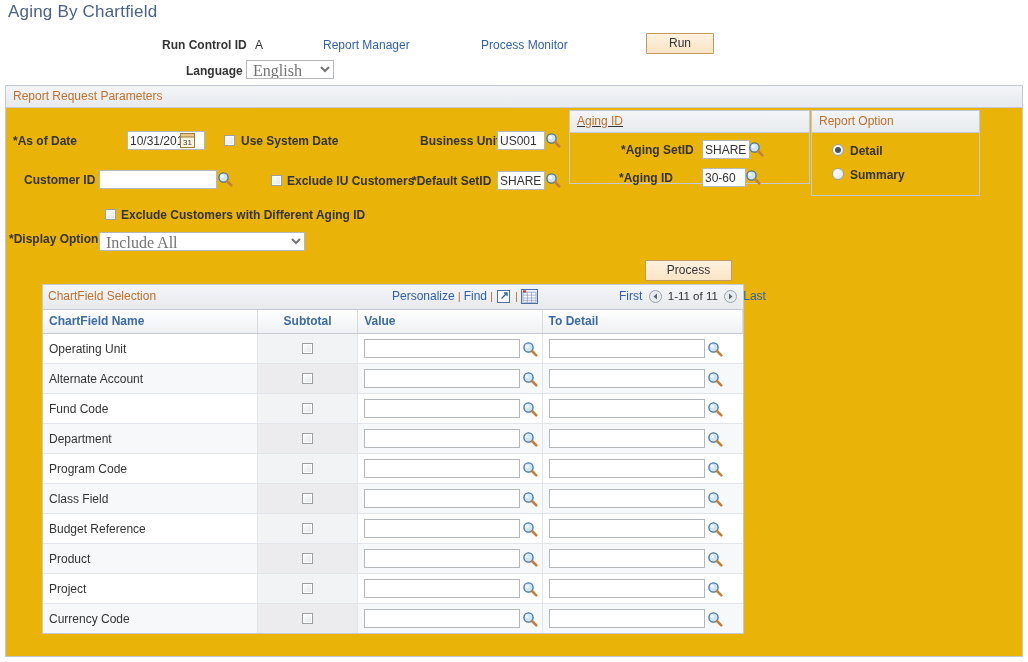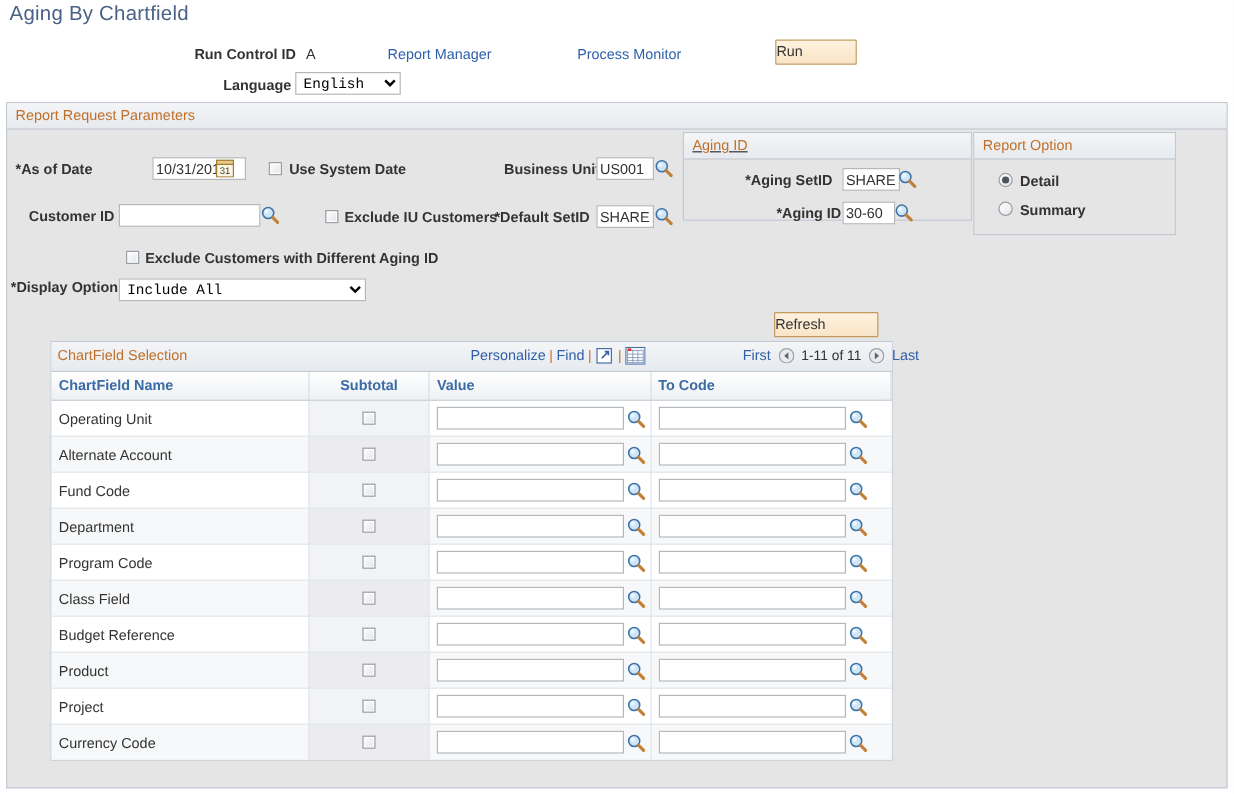--- a/index.html
+++ b/index.html
@@ -47,47 +47,47 @@
   }
 
   .ps-btn {
     background: linear-gradient(to bottom, #fdf2e0 0%, #fae4c6 100%);
     border: 1px solid #c49a5e;
     color: #333333;
     font-size: 12px;
     font-family: "Liberation Sans", sans-serif;
     padding: 2px 0 3px 0;
     cursor: pointer;
-    text-align: left;
+    text-align: center;
     border-radius: 1px;
   }
 
   .ps-select {
-    font-family: Liberation Mono, monospace;
-    font-size: 12px;
-    color: #000000;
+    font-family: Liberation Serif, serif;
+    font-size: 16px;
+    color: #737373;
     border: 1px solid #b5b8bb;
     background: #ffffff;
     height: 19px;
     padding: 0 2px;
   }
 
   .ps-input {
     font-family: "Liberation Sans", sans-serif;
     font-size: 12px;
     color: #333333;
     border: 1px solid #b5b8bb;
     background: #ffffff;
     height: 15px;
     padding: 1px 2px;
     box-sizing: content-box;
   }
 
   
-  .group-box { position: absolute; border: 1px solid #c3cad4; background: #e5e5e5; box-sizing: border-box; }
+  .group-box { position: absolute; border: 1px solid #c3cad4; background: #eab308; box-sizing: border-box; }
   .group-hdr {
     background: linear-gradient(to bottom, #f3f5f7 0%, #e7eaee 100%);
     border-bottom: 1px solid #c3cad4;
     color: #c0702a;
     font-size: 12px;
     padding: 3px 6px 4px 7px;
     box-sizing: border-box;
     white-space: nowrap;
   }
 
@@ -274,39 +274,39 @@
 <div style="position:absolute; left:621px; top:143px;" class="lbl-bold">*Aging SetID</div>
 <input class="ps-input" style="position: absolute; left: 702px; top: 140px; width: 42px;" value="SHARE">
 <span class="mag" style="position:absolute; left:748px; top:141px;">
   <svg width="16" height="16" viewBox="0 0 16 16">
     <circle cx="6.5" cy="6.5" r="4.6" fill="#cfe6f7" stroke="#3f73a8" stroke-width="1.3"></circle>
     <circle cx="5.2" cy="5.2" r="1.8" fill="#f2f9ff" opacity=".9"></circle>
     <line x1="10" y1="10" x2="14.3" y2="14.3" stroke="#c1803a" stroke-width="2.6" stroke-linecap="round"></line>
   </svg>
 </span>
 
-<div style="position:absolute; left:619px; top:171px;margin-left:28px;" class="lbl-bold">*Aging ID</div>
+<div style="position:absolute; left:619px; top:171px;" class="lbl-bold">*Aging ID</div>
 <input class="ps-input" style="position: absolute; left: 702px; top: 168px; width: 38px;" value="30-60">
 <span class="mag" style="position:absolute; left:745px; top:169px;">
   <svg width="16" height="16" viewBox="0 0 16 16">
     <circle cx="6.5" cy="6.5" r="4.6" fill="#cfe6f7" stroke="#3f73a8" stroke-width="1.3"></circle>
     <circle cx="5.2" cy="5.2" r="1.8" fill="#f2f9ff" opacity=".9"></circle>
     <line x1="10" y1="10" x2="14.3" y2="14.3" stroke="#c1803a" stroke-width="2.6" stroke-linecap="round"></line>
   </svg>
 </span>
 
 <div class="group-box" style="left:811px; top:110px; width:169px; height:86px;">
   <div class="group-hdr">Report Option</div>
 </div>
 <span class="ps-radio on" style="position:absolute; left:832px; top:144px;"></span>
 <div style="position:absolute; left:850px; top:144px;" class="lbl-bold">Detail</div>
 <span class="ps-radio" style="position:absolute; left:832px; top:168px;"></span>
 <div style="position:absolute; left:850px; top:168px;" class="lbl-bold">Summary</div>
 
-<button class="ps-btn" style="position:absolute; left:645px; top:260px; width:87px; height:21px;">Refresh</button>
+<button class="ps-btn" style="position:absolute; left:645px; top:260px; width:87px; height:21px;">Process</button>
 
 <div id="cf-grid">
 
   <div id="cf-grid-hdr">
     <div class="gtitle">ChartField Selection</div>
 
     <div class="gnav" style="left:349px;">
       <a class="link">Personalize</a><span class="pipe">|</span><a class="link">Find</a><span class="pipe">|</span><span style="display:inline-block;vertical-align:-4px;"><svg width="16" height="15" viewBox="0 0 16 15">
             <rect x="1.5" y="1.5" width="12" height="12" fill="#ffffff" stroke="#4a6ea8"></rect>
             <path d="M5.5 9.5 L11 4" stroke="#2f5fa8" stroke-width="1.3"></path>
@@ -345,21 +345,21 @@
       <col class="col-name">
         <col class="col-sub">
         <col class="col-val">
         <col class="col-toval">
     </colgroup>
     <thead>
       <tr>
         <th>ChartField Name</th>
         <th class="sub">Subtotal</th>
         <th>Value</th>
-        <th>To Code</th>
+        <th>To Detail</th>
       </tr>
     </thead>
     <tbody id="cf-body">
         <tr>
           <td>Operating Unit</td>
           <td class="sub"><span class="ps-check"></span></td>
           <td><input class="ps-input" value="" style=""><span class="mag" style="margin-left:2px;"><svg width="16" height="16" viewBox="0 0 16 16">
                 <circle cx="6.5" cy="6.5" r="4.6" fill="#cfe6f7" stroke="#3f73a8" stroke-width="1.3"></circle>
                 <circle cx="5.2" cy="5.2" r="1.8" fill="#f2f9ff" opacity=".9"></circle>
                 <line x1="10" y1="10" x2="14.3" y2="14.3" stroke="#c1803a" stroke-width="2.6" stroke-linecap="round"></line>

